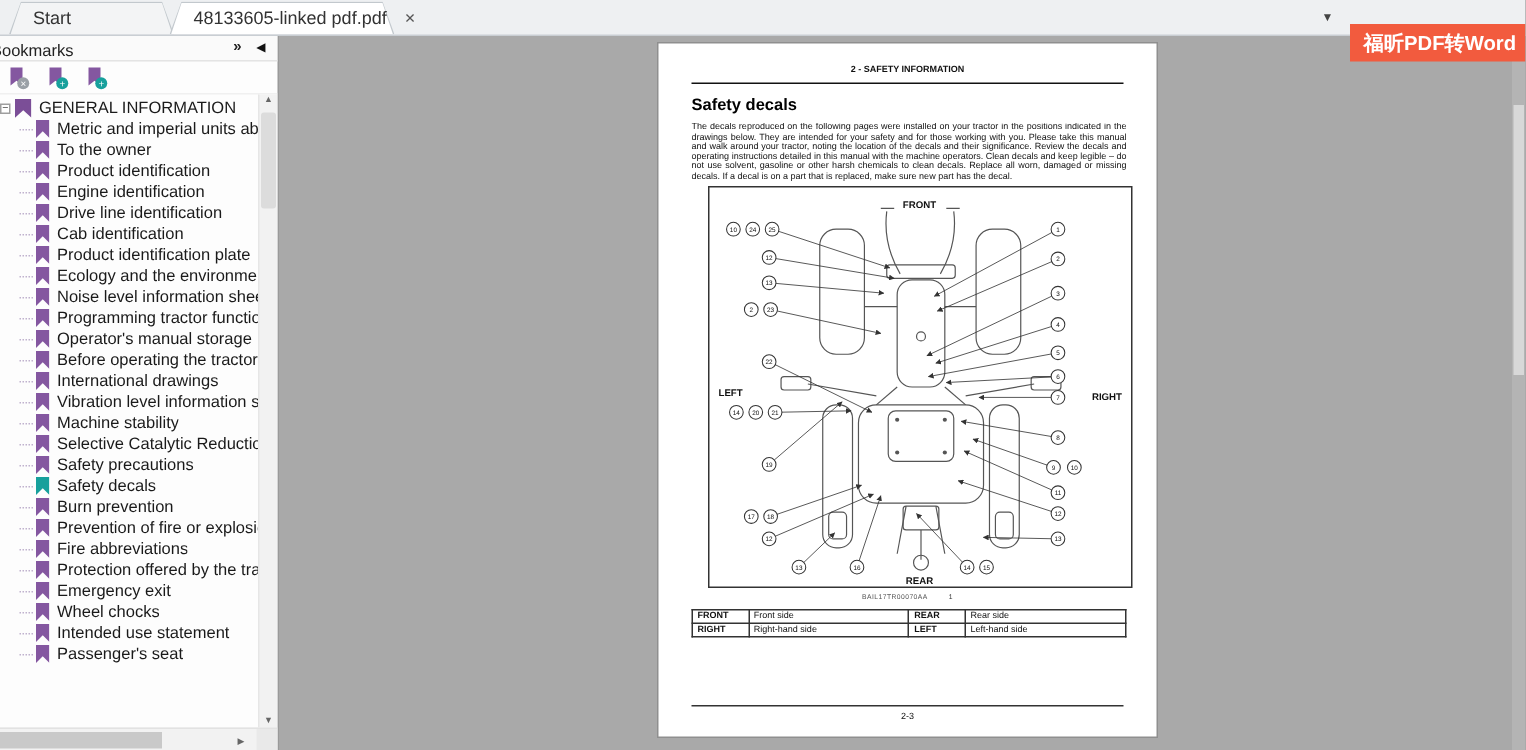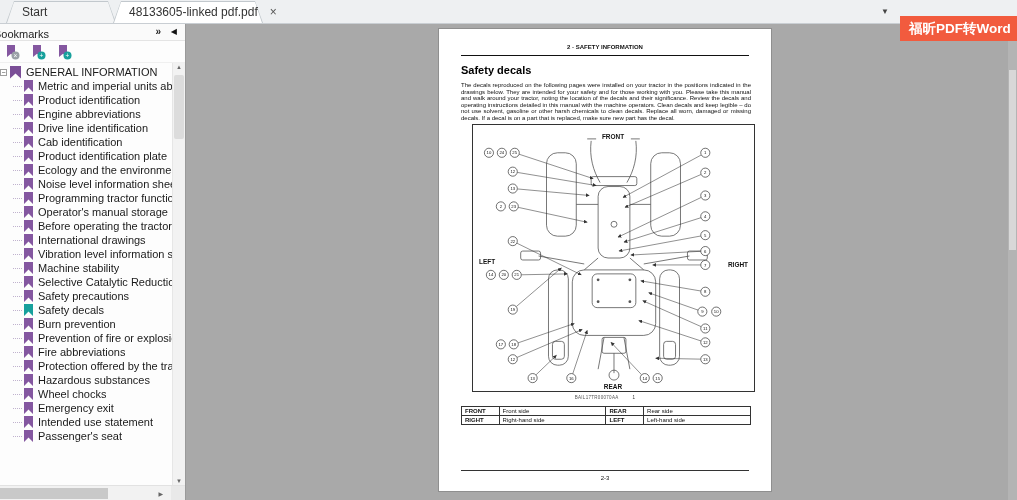--- a/index.html
+++ b/index.html
@@ -144,27 +144,33 @@
           <div class="bm-row">
             <span class="indent"></span>
             <span class="stub"></span>
             <span class="ribbon"></span>
             <span class="bm-label">Metric and imperial units abbreviations</span>
           </div>
           <div class="bm-row">
             <span class="indent"></span>
             <span class="stub"></span>
             <span class="ribbon"></span>
+            <span class="bm-label">To the owner</span>
+          </div>
+          <div class="bm-row">
+            <span class="indent"></span>
+            <span class="stub"></span>
+            <span class="ribbon"></span>
             <span class="bm-label">Product identification</span>
           </div>
           <div class="bm-row">
             <span class="indent"></span>
             <span class="stub"></span>
             <span class="ribbon"></span>
-            <span class="bm-label">Engine abbreviations</span>
+            <span class="bm-label">Engine identification</span>
           </div>
           <div class="bm-row">
             <span class="indent"></span>
             <span class="stub"></span>
             <span class="ribbon"></span>
             <span class="bm-label">Drive line identification</span>
           </div>
           <div class="bm-row">
             <span class="indent"></span>
             <span class="stub"></span>
@@ -264,33 +270,27 @@
           <div class="bm-row">
             <span class="indent"></span>
             <span class="stub"></span>
             <span class="ribbon"></span>
             <span class="bm-label">Protection offered by the tractor</span>
           </div>
           <div class="bm-row">
             <span class="indent"></span>
             <span class="stub"></span>
             <span class="ribbon"></span>
-            <span class="bm-label">Hazardous substances</span>
+            <span class="bm-label">Emergency exit</span>
           </div>
           <div class="bm-row">
             <span class="indent"></span>
             <span class="stub"></span>
             <span class="ribbon"></span>
             <span class="bm-label">Wheel chocks</span>
-          </div>
-          <div class="bm-row">
-            <span class="indent"></span>
-            <span class="stub"></span>
-            <span class="ribbon"></span>
-            <span class="bm-label">Emergency exit</span>
           </div>
           <div class="bm-row">
             <span class="indent"></span>
             <span class="stub"></span>
             <span class="ribbon"></span>
             <span class="bm-label">Intended use statement</span>
           </div>
           <div class="bm-row">
             <span class="indent"></span>
             <span class="stub"></span>

